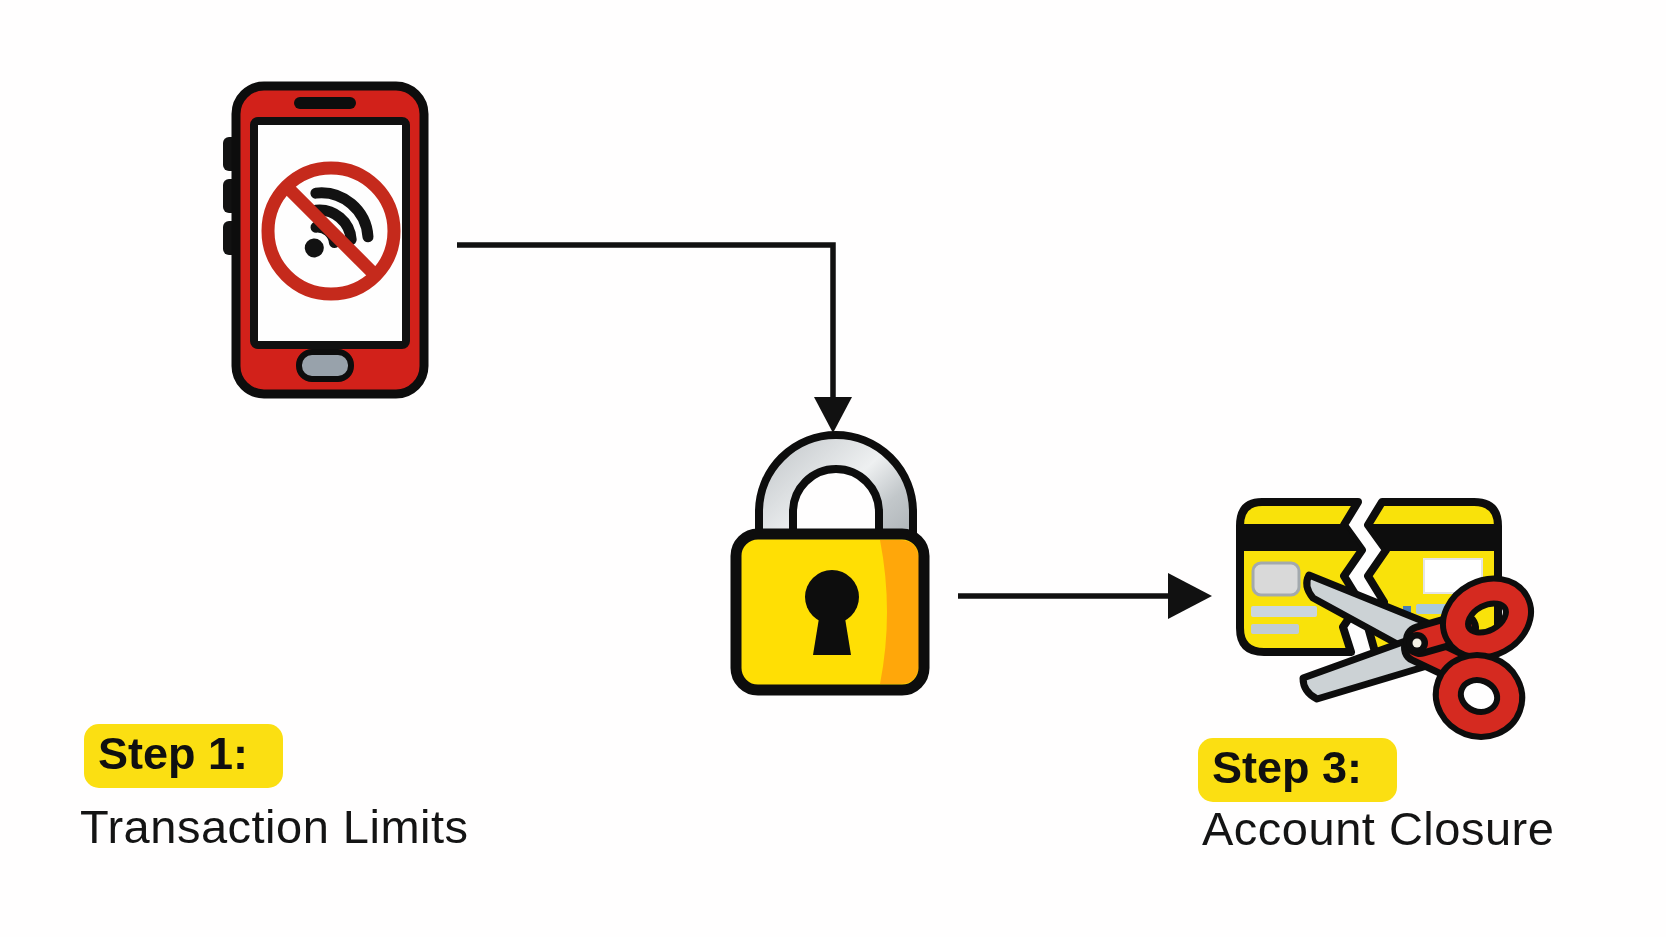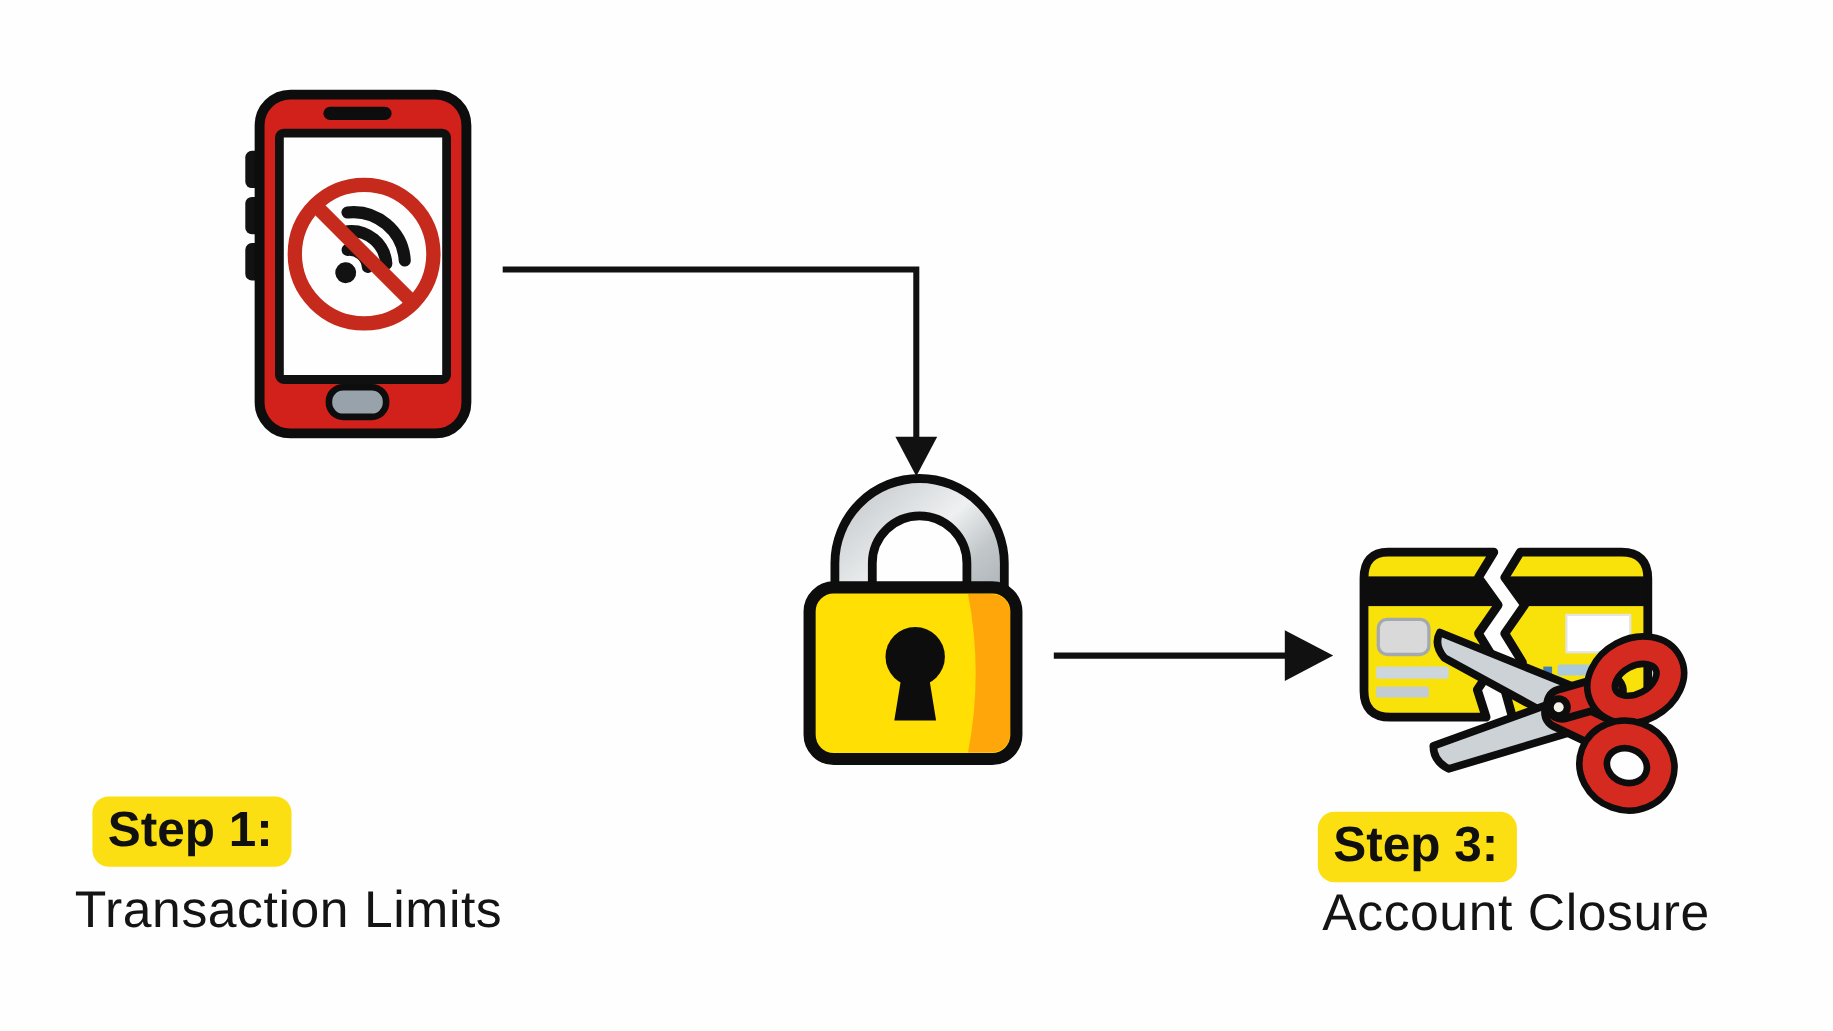--- a/index.html
+++ b/index.html
@@ -18,21 +18,21 @@
   }
   .diagram-svg{position:absolute;left:0;top:0;width:1666px;height:937px;}
   .step-label{position:absolute;}
   .badge{
     display:inline-block;
     background:var(--highlight-yellow);
     color:#101010;
     font-size:45px;
     font-weight:700;
     line-height:1.1;
-    padding:5px 17px 9px 14px;
+    padding:5px 35px 9px 14px;
     border-radius:15px;
   }
   .caption{
     position:absolute;
     color:var(--ink);
     font-size:47px;
     font-weight:400;
     letter-spacing:.5px;
     white-space:nowrap;
   }
@@ -129,21 +129,21 @@
         </g>
         <circle cx="1417" cy="643" r="11" fill="#0d0d0d"></circle>
         <circle cx="1417" cy="643" r="4.5" fill="#f5f2e6"></circle>
       </g>
     </g>
   </svg>
 
   <div class="step-label" style="left:84px;top:724px;">
     <span class="badge">Step 1:</span>
   </div>
-  <div class="caption" style="left:68px;top:799px;">Transaction Limits</div>
+  <div class="caption" style="left:80px;top:799px;">Transaction Limits</div>
 
 
   <div class="step-label" style="left:1198px;top:726px;margin-top:12px;">
     <span class="badge">Step 3:</span>
   </div>
   <div class="caption" style="left:1202px;top:801px;">Account Closure</div>
 
 </div>
 
 </body></html>

